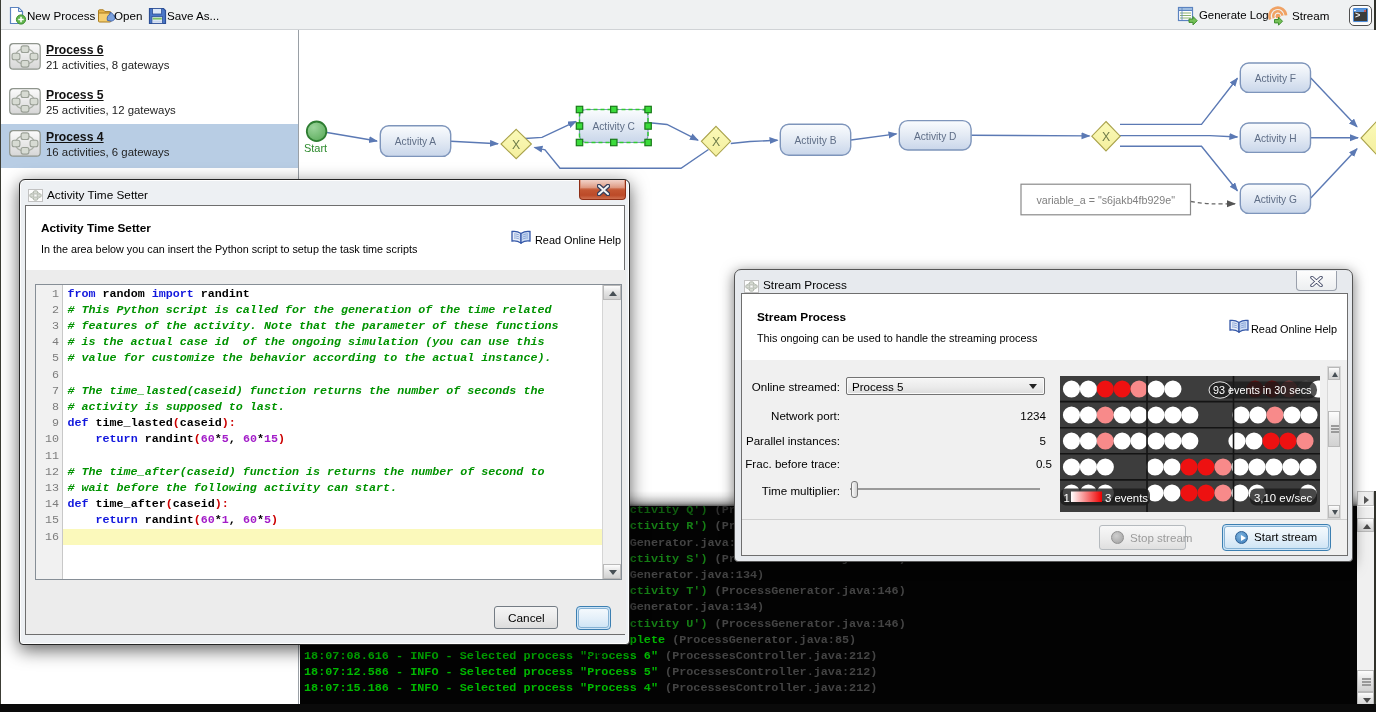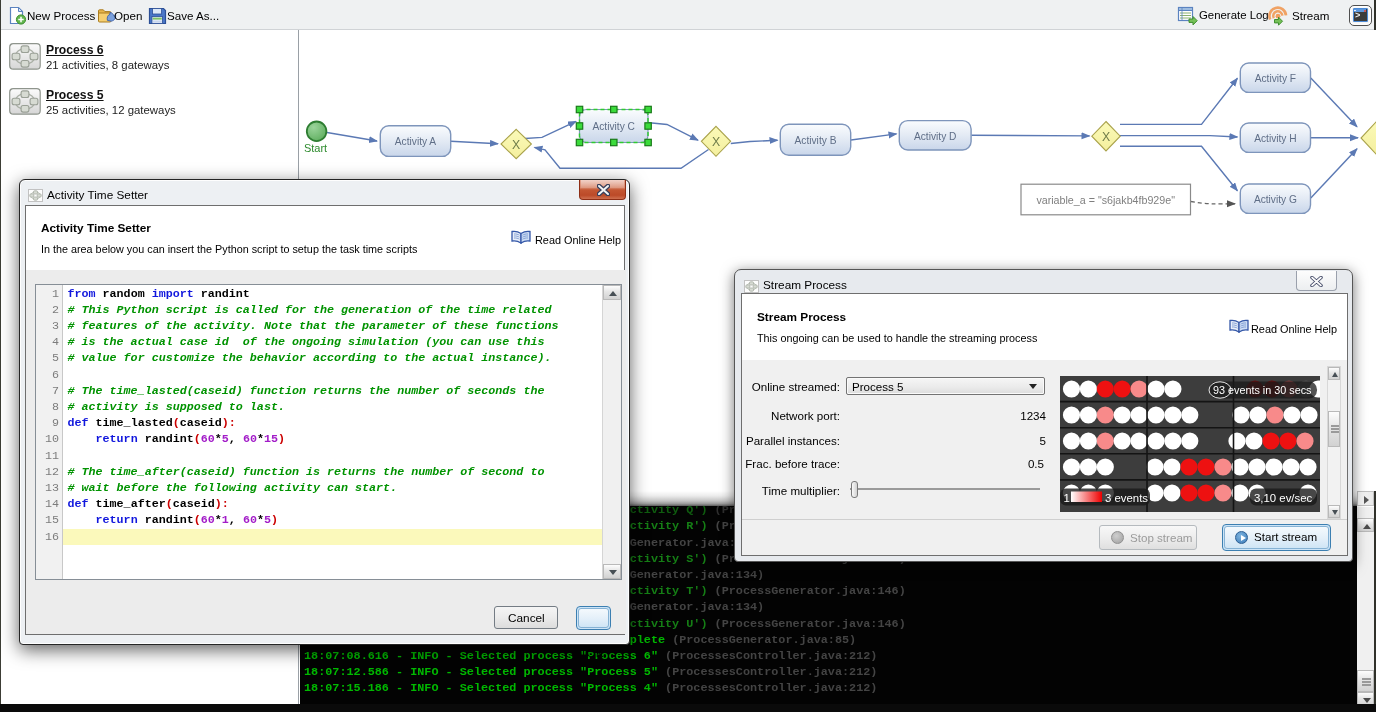--- a/index.html
+++ b/index.html
@@ -105,20 +105,27 @@
   </svg>
   <div class="ptitle">Process 6</div>
       <div class="psub">21 activities, 8 gateways</div>
  </div>
  <div class="abs pitem" style="top:52px;">
   <svg class="picon" width="32" height="27">
         <use href="#pic"></use>
       </svg>
   <div class="ptitle">Process 5</div>
       <div class="psub">25 activities, 12 gateways</div>
+ </div>
+ <div class="abs pitem sel" style="top:94px;height:44px;">
+  <svg class="picon" width="32" height="27">
+        <use href="#pic"></use>
+      </svg>
+  <div class="ptitle">Process 4</div>
+      <div class="psub">16 activities, 6 gateways</div>
  </div>
 </div>
 <svg width="0" height="0" style="position:absolute;">
  <defs>
   <linearGradient id="icg" x1="0" y1="0" x2="0" y2="1">
    <stop offset="0" stop-color="#fbfbfb"></stop>
         <stop offset="1" stop-color="#d6d6d6"></stop>
   </linearGradient>
   <g id="pic">
    <rect x="0.7" y="0.7" width="30.5" height="25.5" rx="3.5" fill="url(#icg)" stroke="#8f958d" stroke-width="1.2"></rect>
@@ -281,21 +288,21 @@
    <div style="position:absolute;right:507px;top:19.5px;font-size:11.6px;white-space:nowrap;">Online streamed:</div>
    <div style="position:absolute;left:104px;top:16.5px;width:199px;height:18px;background:linear-gradient(#f6f6f6,#eaeaea 60%,#dcdcdc);border:1px solid #737373;border-radius:2px;box-sizing:border-box;box-shadow:inset 0 0 0 1px #fafafa;">
     <div style="position:absolute;left:5px;top:2px;font-size:11.6px;">Process 5</div>
     <div style="position:absolute;right:7px;top:6.5px;width:0;height:0;border-top:5px solid #222;border-left:4px solid transparent;border-right:4px solid transparent;"></div>
    </div>
    <div style="position:absolute;right:507px;top:48.5px;font-size:11.6px;white-space:nowrap;">Network port:</div>
    <div style="position:absolute;right:301px;top:48.5px;font-size:11.6px;">1234</div>
    <div style="position:absolute;right:507px;top:73.5px;font-size:11.6px;white-space:nowrap;">Parallel instances:</div>
    <div style="position:absolute;right:301px;top:73.5px;font-size:11.6px;">5</div>
    <div style="position:absolute;right:507px;top:97px;font-size:11.6px;white-space:nowrap;">Frac. before trace:</div>
-   <div style="position:absolute;right:303px;top:97px;font-size:11.6px;">0.5</div>
+   <div style="position:absolute;right:295px;top:97px;font-size:11.6px;">0.5</div>
    <div style="position:absolute;right:507px;top:124px;font-size:11.6px;white-space:nowrap;">Time multiplier:</div>
    <div style="position:absolute;left:108px;top:128px;width:190px;height:1.5px;background:#9a9a9a;"></div>
    <div style="position:absolute;left:109px;top:120.5px;width:7px;height:17px;background:linear-gradient(90deg,#fafafa,#d2d2d2);border:1px solid #7a7a7a;border-radius:3px;box-sizing:border-box;"></div>
    <svg style="position:absolute;left:318px;top:16px;" width="260" height="136">
     <defs>
      <linearGradient id="lgd" x1="0" y1="0" x2="1" y2="0">
       <stop offset="0" stop-color="#ffffff"></stop>
               <stop offset="1" stop-color="#ee0000"></stop>
      </linearGradient>
     </defs>
@@ -390,21 +397,21 @@
           </div>
     <div class="sbtn" style="top:44px;height:36px;width:12px;">
             <div style="position:absolute;left:2px;top:13px;width:8px;height:1.5px;background:#9a9a9a;box-shadow:0 3px 0 #9a9a9a,0 6px 0 #9a9a9a;"></div>
           </div>
     <div class="sbtn" style="top:138px;height:13px;width:12px;">
             <div class="arrowglyph" style="left:2.5px;top:4px;border-top:5px solid #474f55;border-left:3.5px solid transparent;border-right:3.5px solid transparent;"></div>
           </div>
    </div>
   </div>
   <div style="position:absolute;left:0px;top:225px;width:605px;height:0px;border-top:1px solid #cfcfcf;"></div>
-  <div style="position:absolute;left:357px;top:231px;width:98px;height:25px;background:linear-gradient(#f8f8f8,#ececec 55%,#dfdfdf);border:1px solid #b5babe;border-radius:3px;box-sizing:border-box;">
+  <div style="position:absolute;left:357px;top:231px;width:87px;height:25px;background:linear-gradient(#f8f8f8,#ececec 55%,#dfdfdf);border:1px solid #b5babe;border-radius:3px;box-sizing:border-box;">
    <div style="position:absolute;left:11px;top:5px;width:13px;height:13px;border-radius:50%;background:radial-gradient(circle at 40% 35%,#cfcfcf,#9f9f9f);border:1px solid #909090;box-sizing:border-box;"></div>
    <div style="position:absolute;left:30px;top:4.5px;font-size:11.6px;color:#9b9b9b;white-space:nowrap;">Stop stream</div>
   </div>
   <div style="position:absolute;left:480px;top:229.5px;width:109px;height:27px;background:#cce4f7;border:1px solid #3c7fb1;border-radius:4px;box-sizing:border-box;">
    <div style="position:absolute;left:1px;top:1px;width:105px;height:23px;background:linear-gradient(#f4f9fd,#e3eff9 55%,#cfe5f5);border:1px solid #86b2d4;border-radius:3px;box-sizing:border-box;">
     <div style="position:absolute;left:10px;top:4px;width:13px;height:13px;border-radius:50%;background:radial-gradient(circle at 40% 35%,#7db4e0,#3a7ab8);border:1px solid #2c5f94;box-sizing:border-box;">
      <div style="position:absolute;left:4.5px;top:3px;width:0;height:0;border-left:5px solid #fff;border-top:3px solid transparent;border-bottom:3px solid transparent;"></div>
     </div>
     <div style="position:absolute;left:29px;top:3.5px;font-size:11.6px;color:#000;white-space:nowrap;">Start stream</div>
    </div>

